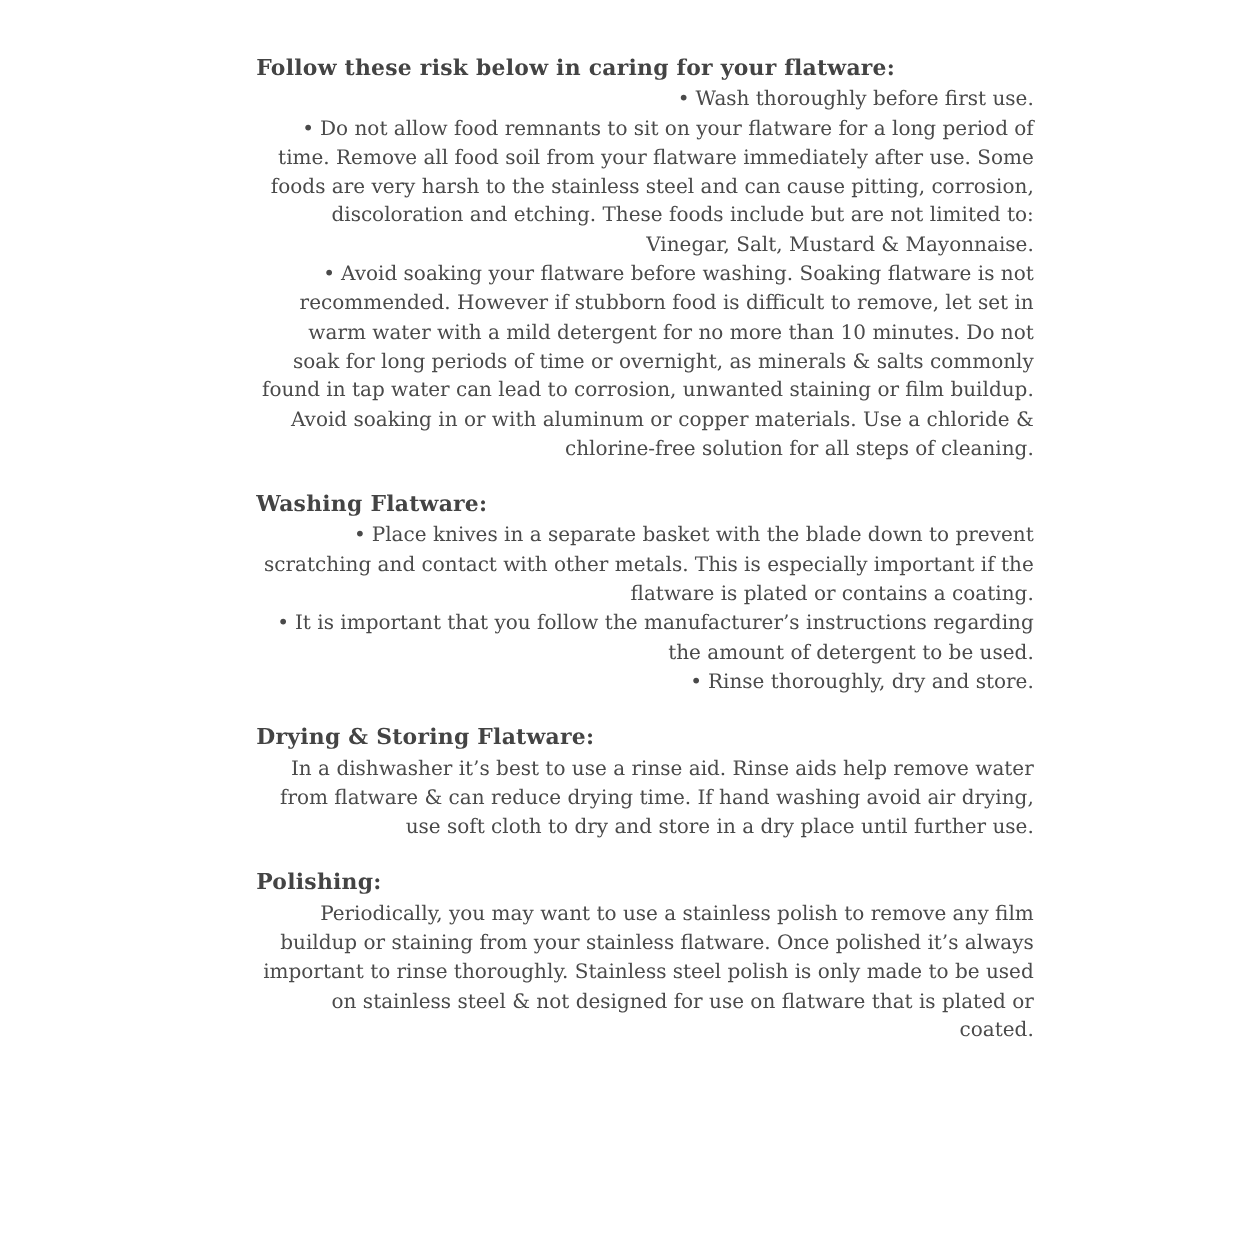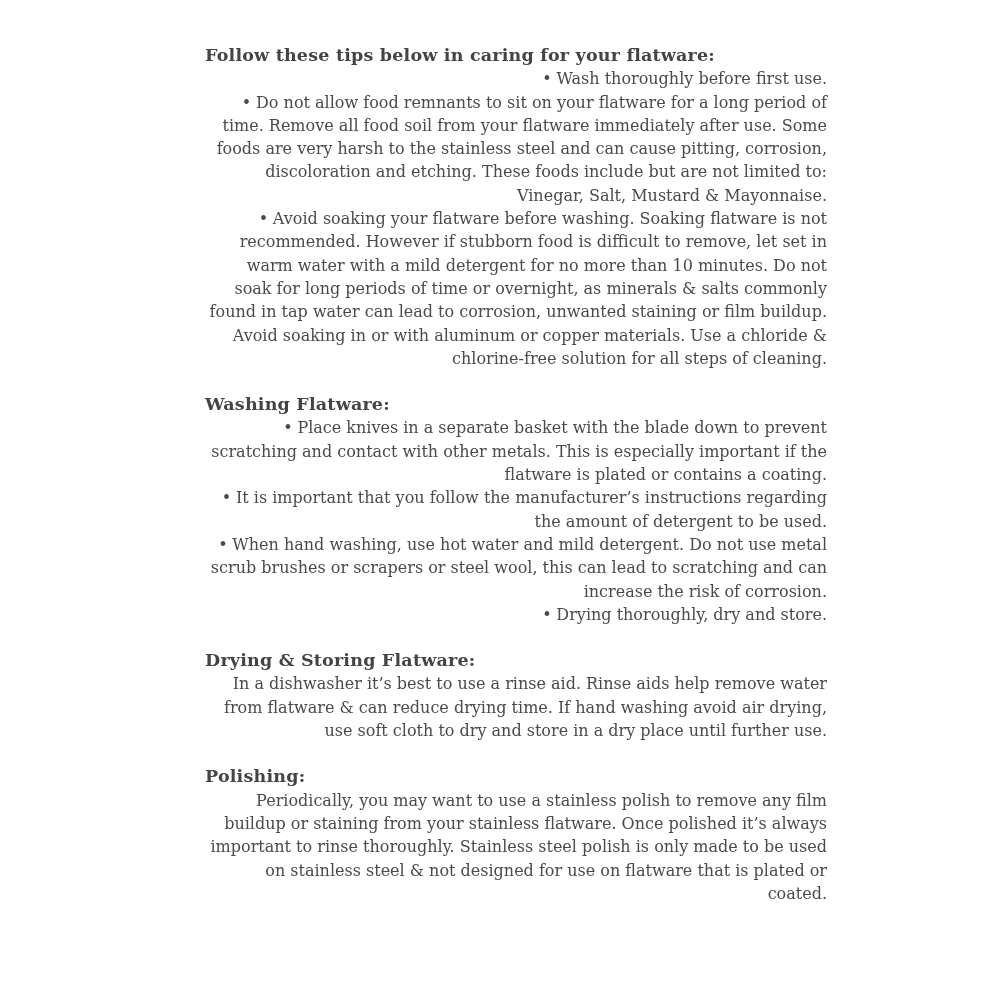--- a/index.html
+++ b/index.html
@@ -40,32 +40,31 @@
     color: #4a4a4a;
   }
 </style>
 </head>
 <body>
 
 <div class="page">
   <div class="content">
 
     <div class="section">
-      <h2 class="section-heading">Follow these tips below in caring for your flatware:</h2>
+      <h2 class="section-heading">Follow these risk below in caring for your flatware:</h2>
       <p class="para"><span class="bullet-marker">•</span><span>Wash thoroughly before first use.</span></p>
       <p class="para"><span class="bullet-marker">•</span><span>Do not allow food remnants to sit on your flatware for a long period of time. Remove all food soil from your flatware immediately after use. Some foods are very harsh to the stainless steel and can cause pitting, corrosion, discoloration and etching. These foods include but are not limited to: Vinegar, Salt, Mustard &amp; Mayonnaise.</span></p>
       <p class="para"><span class="bullet-marker">•</span><span>Avoid soaking your flatware before washing. Soaking flatware is not recommended. However if stubborn food is difficult to remove, let set in warm water with a mild detergent for no more than 10 minutes. Do not soak for long periods of time or overnight, as minerals &amp; salts commonly found in tap water can lead to corrosion, unwanted staining or film buildup. Avoid soaking in or with aluminum or copper materials. Use a chloride &amp; chlorine-free solution for all steps of cleaning.</span></p>
     </div>
 
     <div class="section">
       <h2 class="section-heading">Washing Flatware:</h2>
       <p class="para"><span class="bullet-marker">•</span><span>Place knives in a separate basket with the blade down to prevent scratching and contact with other metals. This is especially important if the flatware is plated or contains a coating.</span></p>
       <p class="para"><span class="bullet-marker">•</span><span>It is important that you follow the manufacturer’s instructions regarding the amount of detergent to be used.</span></p>
-      <p class="para"><span class="bullet-marker">•</span><span>When hand washing, use hot water and mild detergent. Do not use metal scrub brushes or scrapers or steel wool, this can lead to scratching and can increase the risk of corrosion.</span></p>
-      <p class="para"><span class="bullet-marker">•</span><span>Drying thoroughly, dry and store.</span></p>
+      <p class="para"><span class="bullet-marker">•</span><span>Rinse thoroughly, dry and store.</span></p>
     </div>
 
     <div class="section">
       <h2 class="section-heading">Drying &amp; Storing Flatware:</h2>
       <p class="para">In a dishwasher it’s best to use a rinse aid. Rinse aids help remove water from flatware &amp; can reduce drying time. If hand washing avoid air drying, use soft cloth to dry and store in a dry place until further use.</p>
     </div>
 
     <div class="section">
       <h2 class="section-heading">Polishing:</h2>
       <p class="para">Periodically, you may want to use a stainless polish to remove any film buildup or staining from your stainless flatware. Once polished it’s always important to rinse thoroughly. Stainless steel polish is only made to be used on stainless steel &amp; not designed for use on flatware that is plated or coated.</p>

